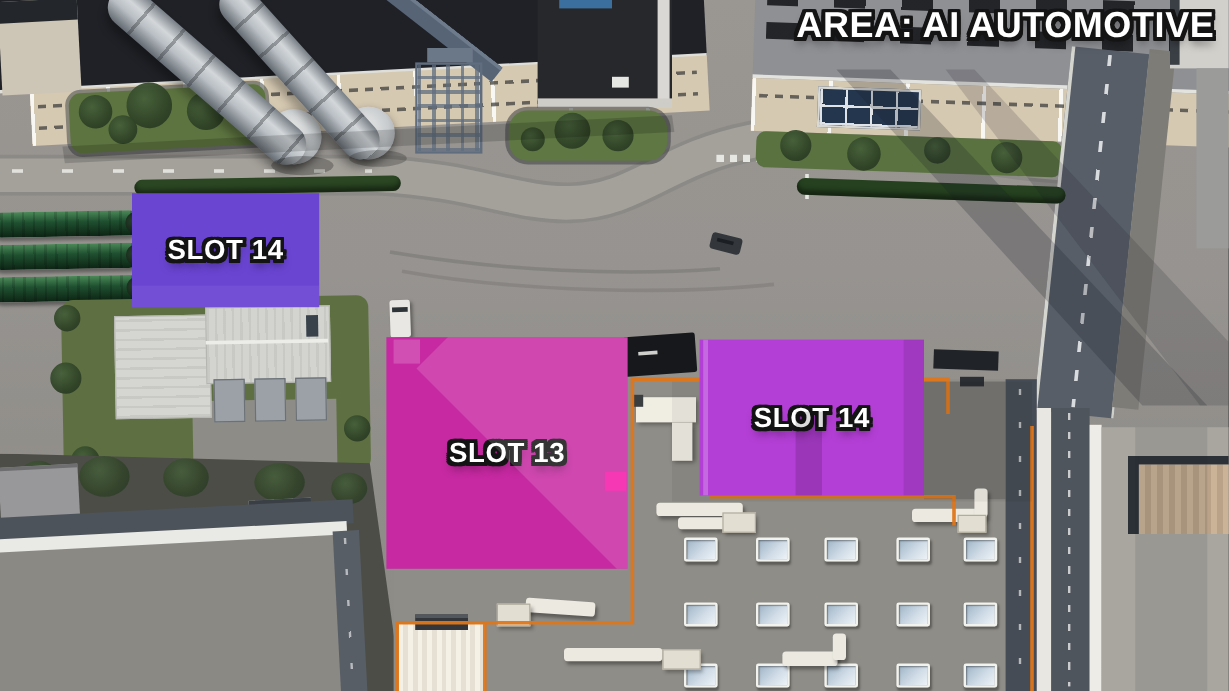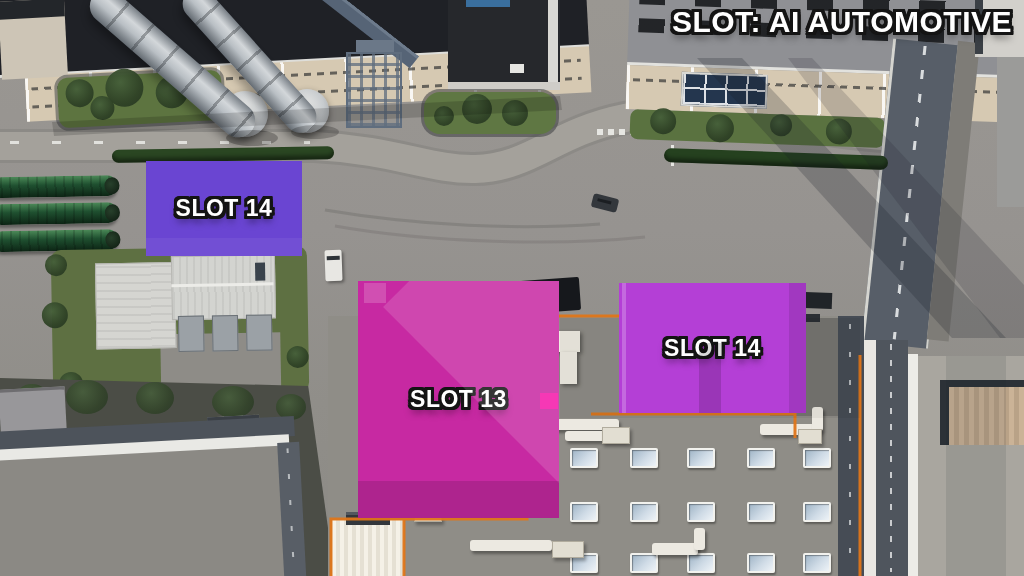--- a/index.html
+++ b/index.html
@@ -8,21 +8,21 @@
     font-family:"Liberation Sans",sans-serif;}
   .abs{position:absolute;}
   svg.layer{position:absolute;left:0;top:0;pointer-events:none;}
   .outline-text{color:#fff;font-weight:bold;letter-spacing:.5px;white-space:nowrap;
     text-shadow:
       -3px -3px 0 #141414,3px -3px 0 #141414,-3px 3px 0 #141414,3px 3px 0 #141414,
       -3px 0 0 #141414,3px 0 0 #141414,0 -3px 0 #141414,0 3px 0 #141414,
       -2px -3px 0 #141414,2px -3px 0 #141414,-2px 3px 0 #141414,2px 3px 0 #141414,
       -3px -2px 0 #141414,3px -2px 0 #141414,-3px 2px 0 #141414,3px 2px 0 #141414,
       0 6px 7px rgba(0,0,0,.5);}
-  .slot{display:flex;align-items:center;justify-content:center;z-index:40;margin-left:36px;}
+  .slot{display:flex;align-items:center;justify-content:center;z-index:40;}
   .slot-label{font-size:23px;}
   .title{font-size:30px;z-index:60;}
   .tree{border-radius:50%;background:radial-gradient(circle at 40% 35%,#46603a 0%,#2f4226 60%,#243420 100%);opacity:.95;}
   .pipe{background:#ece9e1;border-radius:3px;box-shadow:2px 3px 3px rgba(0,0,0,.35);}
   .hvac{background:#e2ded2;border:1px solid #b1ac9e;box-shadow:2px 3px 3px rgba(0,0,0,.3);}
   .skylight{position:absolute;width:24px;height:16px;border:2px solid #f2f2ee;border-radius:2px;
     background:linear-gradient(135deg,#9fb4c6 0%,#cfdbe6 55%,#eef3f7 100%);
     box-shadow:1px 2px 2px rgba(0,0,0,.35), inset 1px 1px 1px rgba(0,0,0,.35);}
   .stripe-apron{background-color:var(--apron);
     background-image:repeating-linear-gradient(90deg,rgba(255,255,255,.85) 0 3px,transparent 3px 64px);}
@@ -287,30 +287,30 @@
     <ellipse cx="252" cy="138" rx="26" ry="8" fill="rgba(0,0,0,.25)"></ellipse>
     <ellipse cx="315" cy="132" rx="24" ry="7" fill="rgba(0,0,0,.22)"></ellipse>
     <rect x="560" y="318" width="300" height="100" fill="rgba(0,0,0,.05)"></rect>
   </svg>
 
   <div class="slot abs" style="left:110px;top:161px;width:156px;height:95px;background:#6a45d2;">
     <div class="abs" style="left:0;bottom:0;width:100%;height:18px;background:rgba(255,255,255,.06);"></div>
     <span class="outline-text slot-label">SLOT 14</span>
   </div>
 
-  <div class="slot abs" style="left:322px;top:281px;width:201px;height:237px;background:#c729a2;overflow:hidden;align-items:center;">
+  <div class="slot abs" style="left:322px;top:281px;width:201px;height:193px;background:#c729a2;overflow:hidden;align-items:center;">
     <div class="abs" style="left:40px;top:-10px;width:260px;height:150px;background:rgba(255,255,255,.14);transform:rotate(45deg);"></div>
     <div class="abs" style="left:0;top:200px;width:100%;height:37px;background:rgba(0,0,0,.12);"></div>
     <div class="abs" style="left:6px;top:2px;width:22px;height:20px;background:rgba(255,255,255,.18);"></div>
     <div class="abs" style="left:182px;top:112px;width:18px;height:16px;background:#ff35b7;opacity:.8;"></div>
     <span class="outline-text slot-label">SLOT 13</span>
   </div>
 
   <div class="slot abs" style="left:583px;top:283px;width:187px;height:130px;background:#b43fd6;overflow:hidden;">
     <div class="abs" style="left:80px;top:60px;width:22px;height:70px;background:rgba(0,0,0,.14);"></div>
     <div class="abs" style="left:170px;top:0;width:17px;height:100%;background:rgba(0,0,0,.10);"></div>
     <div class="abs" style="left:3px;top:0;width:4px;height:100%;background:rgba(255,255,255,.22);"></div>
     <span class="outline-text slot-label">SLOT 14</span>
   </div>
 
-  <div class="outline-text title abs" style="right:12px;top:5px;">SLOT: AI AUTOMOTIVE</div>
+  <div class="outline-text title abs" style="right:12px;top:5px;">AREA: AI AUTOMOTIVE</div>
 
 </div>
 
 </body></html>

